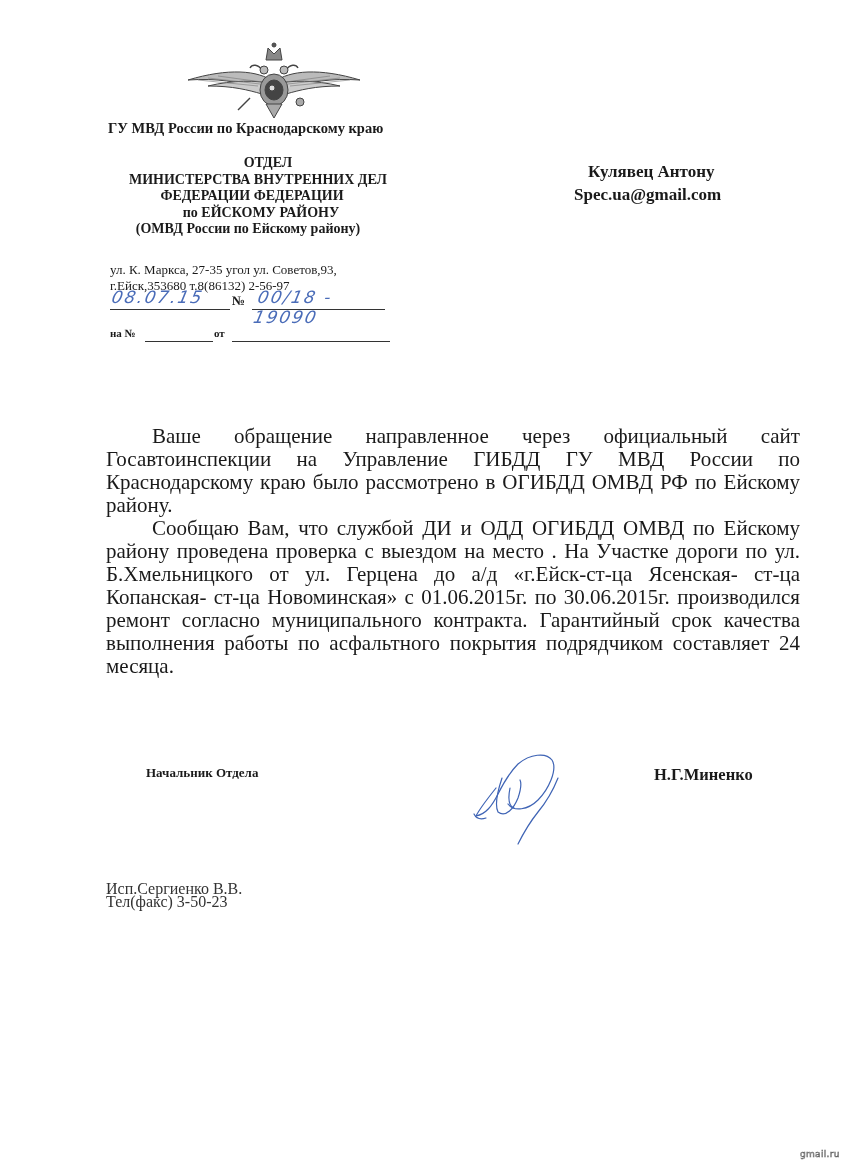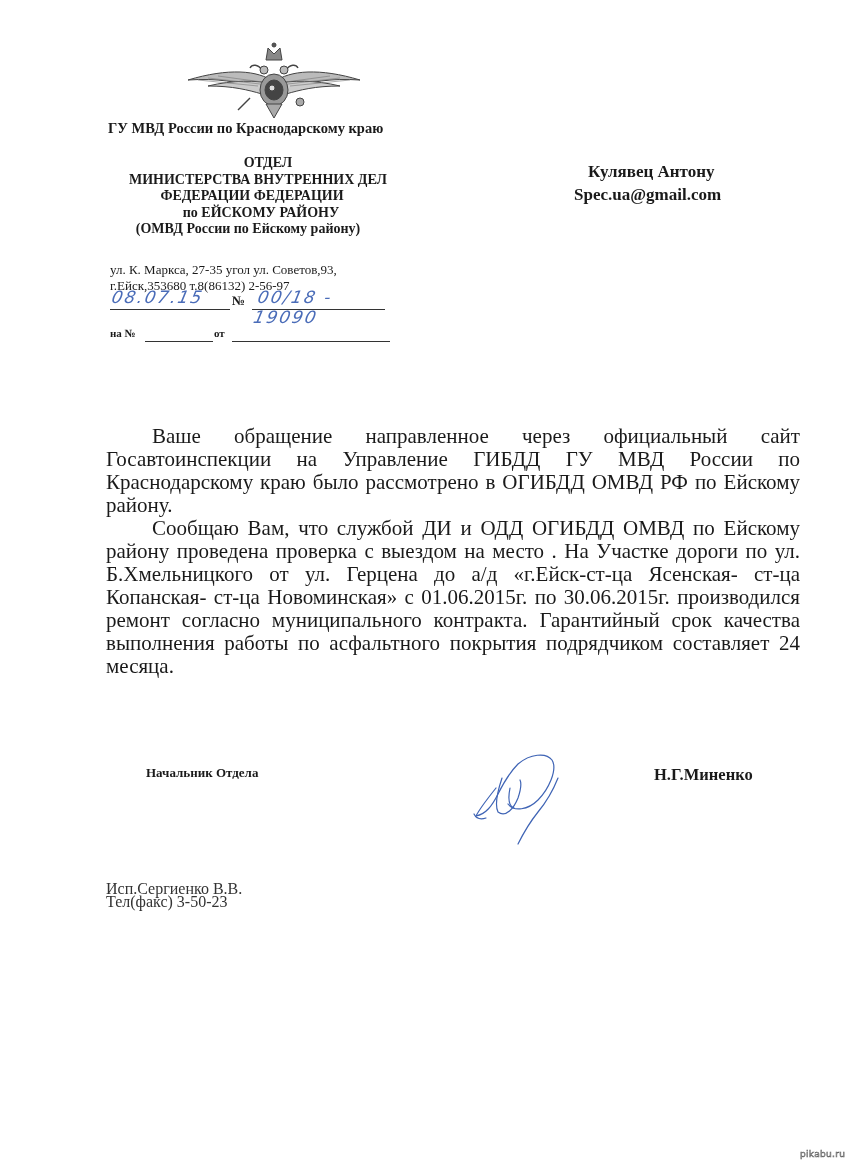--- a/index.html
+++ b/index.html
@@ -125,13 +125,13 @@
   </g>
 </svg>
 
 <div class="abs sign-name">Н.Г.Миненко</div>
 
 <div class="abs executor">
   <div>Исп.Сергиенко В.В.</div>
   <div>Тел(факс) 3-50-23</div>
 </div>
 
-<div class="abs watermark">pikabu.ru</div>
+<div class="abs watermark">gmail.ru</div>
 
 </body></html>

